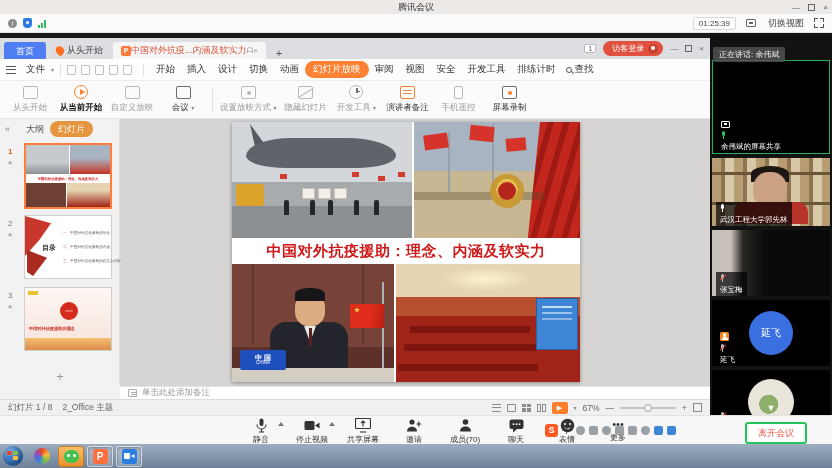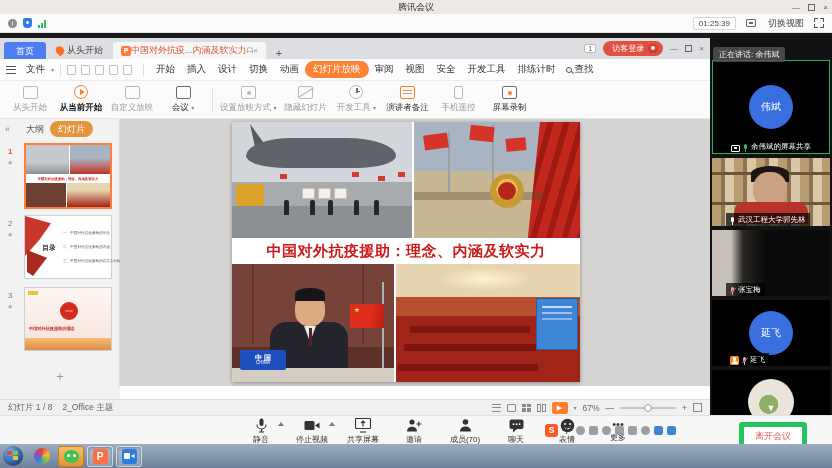--- a/index.html
+++ b/index.html
@@ -168,21 +168,21 @@
   .slider { width:56px; height:2px; background:#c4c4c4; border-radius:1px; position:relative; }
   .slider i { position:absolute; left:24px; top:-3px; width:8px; height:8px; background:#fdfdfd; border:1px solid #9a9a9a; border-radius:50%; }
   .fit { width:9px; height:9px; border:1px solid #8a8a8a; }
 
   
   .sidebar { position:absolute; left:710px; top:33px; width:122px; height:382px; background:#121212; }
   .speak-pill { position:absolute; left:3px; top:14px; background:rgba(80,80,80,.85); color:#eee; font-size:8px; padding:2px 6px; border-radius:2px; white-space:nowrap; z-index:5; }
   .tile { position:absolute; left:2px; width:118px; background:#000; overflow:hidden; }
   .tile.active { border:1.5px solid #27ae60; }
   .pav { position:absolute; left:50%; top:50%; transform:translate(-50%,-50%); width:44px; height:44px; border-radius:50%; background:#3a6fe0; color:#fff; font-size:10px; display:flex; align-items:center; justify-content:center; }
-  .plabel { position:absolute; left:14px; bottom:0; background:rgba(0,0,0,.7); color:#fff; font-size:7.5px; padding:1.5px 4px; display:flex; align-items:flex-end; gap:3px; max-width:118px; white-space:nowrap; }
+  .plabel { position:absolute; left:4px; bottom:0; background:rgba(0,0,0,.7); color:#fff; font-size:7.5px; padding:1.5px 4px; display:flex; align-items:flex-start; gap:3px; max-width:118px; white-space:nowrap;flex-direction:column; }
   .mic7 { width:5px; height:8px; position:relative; flex:none; }
   .mic7 .b { position:absolute; left:1px; top:0; width:3px; height:5px; border-radius:1.5px; background:#fff; }
   .mic7 .s { position:absolute; left:2.2px; top:5px; width:0.8px; height:3px; background:#fff; }
   .mic7.green .b, .mic7.green .s { background:#2fbf5f; }
   .mic7.off .b, .mic7.off .s { background:#bbb; }
   .mic7 .x { position:absolute; left:-1px; top:3px; width:8px; height:1px; background:#e84b3c; transform:rotate(-40deg); }
   .ssic { width:9px; height:7px; border:1px solid #fff; border-radius:1px; position:relative; flex:none; }
   .ssic:after{content:"";position:absolute;left:2px;top:1.5px;width:3px;height:2px;background:#fff;}
   .hostic { width:9px; height:9px; background:#f5891f; border-radius:1.5px; position:relative; flex:none; }
   .hostic:after{content:"";position:absolute;left:2.8px;top:1.5px;width:3.5px;height:3.5px;border-radius:50%;background:#fff;}
@@ -201,21 +201,21 @@
   .controls { position:absolute; left:240px; top:2px; display:flex; gap:9px; }
   .ctrl { display:flex; flex-direction:column; align-items:center; width:42px; gap:1px; position:relative; }
   .ctrl .clbl { font-size:8px; color:#333; white-space:nowrap; }
   .caret { position:absolute; right:-2px; top:4px; width:0; height:0; border-bottom:4px solid #777; border-left:3px solid transparent; border-right:3px solid transparent; }
   .ime { position:absolute; left:545px; top:7px; display:flex; align-items:center; gap:4px; }
   .sogou { width:13px; height:13px; background:#ff5a26; border-radius:3px; color:#fff; font-size:9px; font-weight:bold; text-align:center; line-height:13px; }
   .ime-zh { font-size:10px; color:#333; }
   .ime-ic { width:9px; height:9px; background:#9aa0a6; border-radius:2px; }
   .ime-ic.round { border-radius:50%; }
   .ime-ic.blue { background:#3e85d6; }
-  .leave-btn { position:absolute; right:25px; top:6px; border:5px solid #22c55e; color:#e85a4e; background:#fff; font-size:9px; padding:2.5px 11px; border-radius:3px; }
+  .leave-btn { position:absolute; right:25px; top:6px; border:2px solid #22c55e; color:#e85a4e; background:#fff; font-size:9px; padding:2.5px 11px; border-radius:3px; }
 
   
   .taskbar { position:absolute; left:0; top:444px; width:832px; height:24px; background:linear-gradient(#9cadc0,#6e8198); display:flex; align-items:center; padding-left:3px; }
   .orb { width:20px; height:20px; border-radius:50%; background:radial-gradient(circle at 35% 30%, #7fb2e8, #1e4f8a 70%); position:relative; margin-right:6px; }
   .orb i { position:absolute; width:5px; height:4px; border-radius:1px; }
   .orb i:nth-child(1){left:4px;top:5px;background:#e8452c;}
   .orb i:nth-child(2){left:10px;top:5px;background:#7ec043;}
   .orb i:nth-child(3){left:4px;top:10px;background:#3b7ddd;}
   .orb i:nth-child(4){left:10px;top:10px;background:#f5c couldn;}
   .tk-btn { width:26px; height:21px; border-radius:3px; display:flex; align-items:center; justify-content:center; margin-right:3px; }
@@ -501,20 +501,24 @@
           <span class="table-row" style="left:8px;top:80px;width:132px"></span>
           <span class="table-row" style="left:2px;top:100px;width:140px"></span>
           <span class="bluescreen">
               <i></i>
             </span>
         </div>
       </div>
     </div>
 
     <div class="notes-left"></div>
+    <div class="notesbar">
+      <span class="note-ic"></span>
+      <span>单击此处添加备注</span>
+    </div>
 
     <div class="statusbar">
       <span>幻灯片 1 / 8</span>
       <span style="margin-left:10px">2_Office 主题</span>
       <span class="sb-right">
         <span class="vic lines"></span>
         <span class="vic"></span>
         <span class="vic grid">
             <i></i>
             <i></i>
@@ -535,21 +539,20 @@
         <span>+</span>
         <span class="fit"></span>
       </span>
     </div>
   </div>
 
   <div class="sidebar">
     <span class="speak-pill">正在讲话: 余伟斌</span>
 
     <div class="tile active" style="top:27px; height:94px;">
-      <span class="pav">伟斌</span>
       <span class="plabel">
         <span class="ssic"></span>
         <span class="mic7 green">
             <span class="b"></span>
             <span class="s"></span>
           </span>
         <span>余伟斌的屏幕共享</span>
       </span>
     </div>
 

